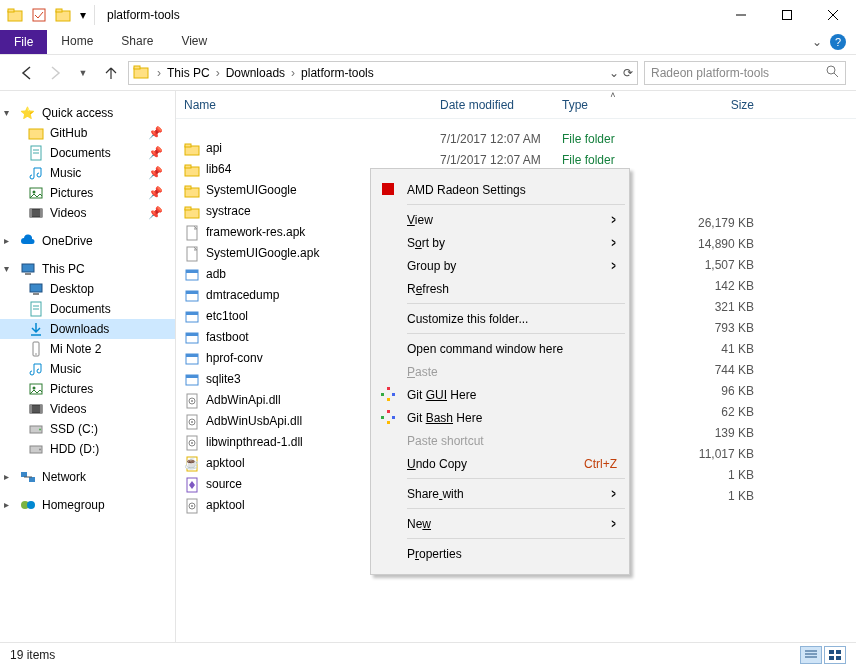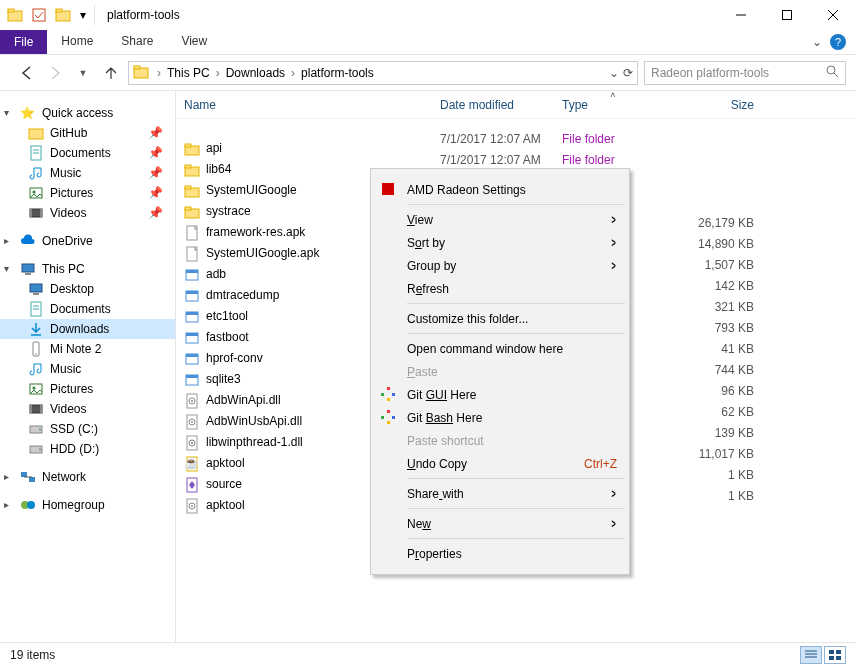--- a/index.html
+++ b/index.html
@@ -46,21 +46,21 @@
   .content { flex:1; display:flex; flex-direction:column;gap:7px;}
   .cols { height:28px; display:flex; align-items:center; border-bottom:1px solid #edf1f3; color:#1e4e79;}
   .col { padding-left:8px; height:100%; display:flex; align-items:center; position:relative;}
   .col .sort { position:absolute; top:-1px; left:50%; transform:translateX(-50%); font-size:9px; color:#555;}
   .col.name{width:256px;} .col.date{width:122px;} .col.type{width:118px;} .col.size{width:92px; justify-content:flex-end; padding-right:10px;}
   .rows { flex:1; overflow:auto; padding-top:2px;}
   .row { height:21px; display:flex; align-items:center; }
   .row .c { padding-left:8px; color:#000;}
   .row .c.name{width:256px; display:flex; align-items:flex-start; gap:6px;margin-top:20px;}
   .row .c.date{width:122px; color:#555;}
-  .row .c.type{width:118px; color:#a21caf;}
+  .row .c.type{width:118px; color:#15803d;}
   .row .c.size{width:92px; text-align:right; padding-right:10px; color:#555;}
   .row .fic { width:16px; height:16px; display:inline-flex;}
   
   .menu { position:absolute; left:370px; top:168px; width:260px; background:#f2f2f2; border:1px solid #ccc; box-shadow:3px 3px 3px rgba(0,0,0,.25); padding:9px 2px;}
   .mi { height:23px; display:flex; align-items:center; padding:0 30px 0 34px; position:relative; color:#000; white-space:nowrap;}
   .mi.disabled { color:#9e9e9e;}
   .mi .arrow { position:absolute; right:10px; font-size:12px; font-weight:bold; transform:scaleX(0.6);}
   .mi .kb { position:absolute; right:10px; color:#c2410c;}
   .mi .mic { position:absolute; left:8px; width:16px; height:16px; display:inline-flex;}
   .msep { height:1px; background:#d8d8d8; margin:3px 2px 3px 34px;}

